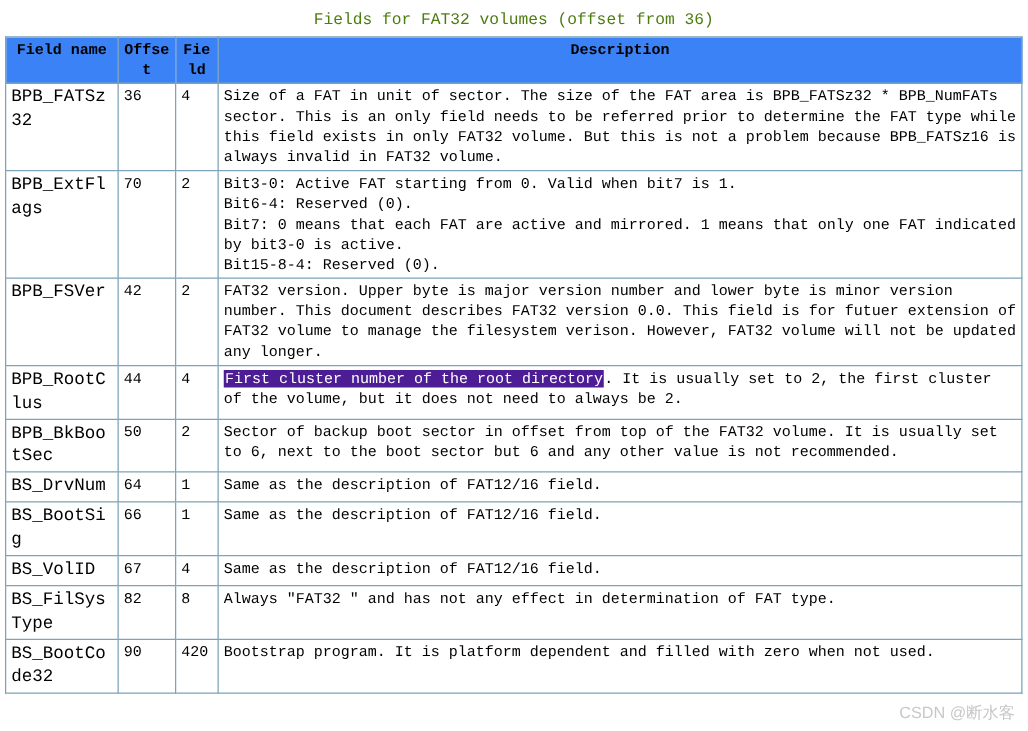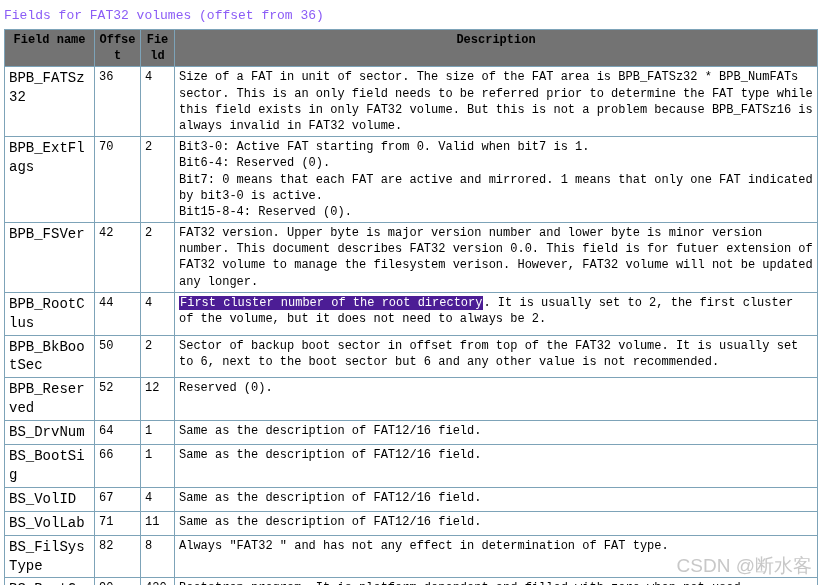--- a/index.html
+++ b/index.html
@@ -6,22 +6,22 @@
     margin: 0;
     padding: 4px;
     font-family: "Courier New", monospace;
     font-size: 12px;
     color: #000;
     background: #fff;
     width: 822px;
     box-sizing: border-box;
   }
   .title {
-    text-align: left;
-    color: #8b5cf6;
+    text-align: center;
+    color: #4d7c0f;
     font-size: 13px;
     padding: 4px 0 6px 0;
     font-family: "Courier New", monospace;
   }
   table {
     border-collapse: collapse;
     width: 100%;
     table-layout: fixed;
   }
   th, td {
@@ -29,39 +29,39 @@
     padding: 2px 4px;
     vertical-align: top;
     font-family: "Courier New", monospace;
     font-size: 12px;
     word-wrap: break-word;
     line-height: 1.35;
   }
   th {
     font-weight: bold;
     text-align: center;
-    background: #737373;
+    background: #3b82f6;
     margin-left: 48px;
   }
   .col-name { width: 90px; }
   .col-off  { width: 46px; }
   .col-size { width: 34px; }
   .hl {
     background: #4c1d95;
     color: #fff;
     padding: 0 1px;
   }
   .code { font-size: 14px; }
   .watermark {
     position: fixed;
     right: 10px;
     bottom: 6px;
     color: #c8c8c8;
     font-family: Arial, sans-serif;
-    font-size: 19px;
+    font-size: 13px;
     pointer-events: none;
   }
 </style>
 </head>
 <body>
 
 <div class="title">Fields for FAT32 volumes (offset from 36)</div>
 
 <table>
   <colgroup>
@@ -103,47 +103,35 @@
         <td>4</td>
         <td><span class="hl">First cluster number of the root directory</span>. It is usually set to 2, the first cluster of the volume, but it does not need to always be 2.</td>
       </tr>
       <tr>
         <td class="code">BPB_BkBootSec</td>
         <td>50</td>
         <td>2</td>
         <td>Sector of backup boot sector in offset from top of the FAT32 volume. It is usually set to 6, next to the boot sector but 6 and any other value is not recommended.</td>
       </tr>
       <tr>
-        <td class="code">BPB_Reserved</td>
-        <td>52</td>
-        <td>12</td>
-        <td>Reserved (0).</td>
-      </tr>
-      <tr>
         <td class="code">BS_DrvNum</td>
         <td>64</td>
         <td>1</td>
         <td>Same as the description of FAT12/16 field.</td>
       </tr>
       <tr>
         <td class="code">BS_BootSig</td>
         <td>66</td>
         <td>1</td>
         <td>Same as the description of FAT12/16 field.</td>
       </tr>
       <tr>
         <td class="code">BS_VolID</td>
         <td>67</td>
         <td>4</td>
-        <td>Same as the description of FAT12/16 field.</td>
-      </tr>
-      <tr>
-        <td class="code">BS_VolLab</td>
-        <td>71</td>
-        <td>11</td>
         <td>Same as the description of FAT12/16 field.</td>
       </tr>
       <tr>
         <td class="code">BS_FilSysType</td>
         <td>82</td>
         <td>8</td>
         <td>Always "FAT32   " and has not any effect in determination of FAT type.</td>
       </tr>
       <tr>
         <td class="code">BS_BootCode32</td>

